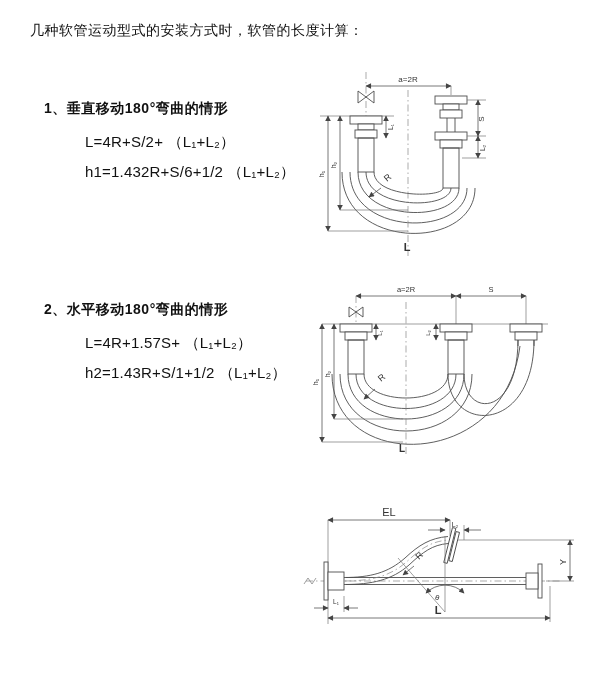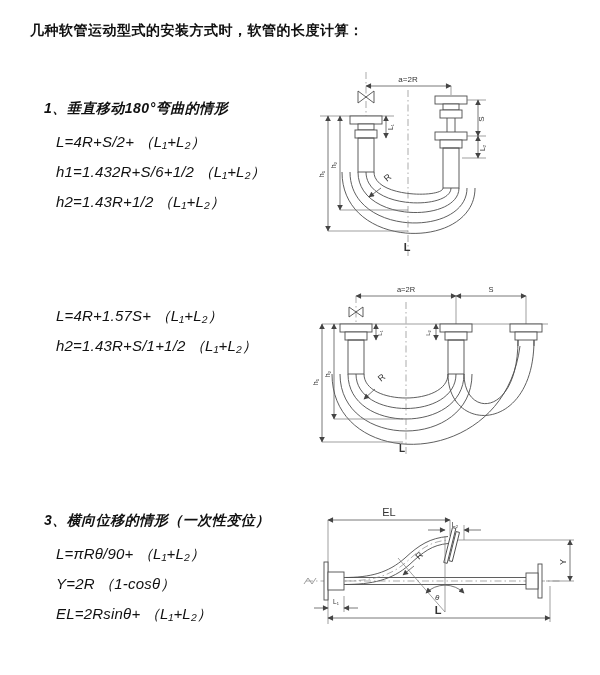--- a/index.html
+++ b/index.html
@@ -4,25 +4,25 @@
 <style>
   * { box-sizing: border-box; }
   html,body { margin:0; padding:0; }
   body {
     width:600px; height:675px; background:#ffffff;
     font-family:"Liberation Sans", sans-serif; color:#1a1a1a;
   }
   .page { position:relative; width:600px; height:675px; background:#fff; overflow:hidden; }
   .title {
     position:absolute; left:30px; top:22px;
-    font-size:14px; font-weight:bold; color:#111; letter-spacing:0.5px;
+    font-size:14px; font-weight:normal; color:#111; letter-spacing:0.5px;
   }
-  .section { position:absolute; left:44px;font-style:italic; }
+  .section { position:absolute; left:44px; }
   .heading { font-size:14px; font-weight:bold; color:#111; letter-spacing:0.5px; margin-bottom:9px; }
-  .formula { font-size:15px; color:#111; margin-left:12px; height:30px; line-height:30px; letter-spacing:0.2px; }
+  .formula { font-size:15px; color:#111; margin-left:41px; height:30px; line-height:30px; letter-spacing:0.2px; }
   svg.diag { position:absolute; }
   svg text { font-family:"Liberation Sans", sans-serif; fill:#333; }
   .ln   { stroke:#4d4d4d; stroke-width:0.9; fill:none; }
   .fil  { stroke:#4d4d4d; stroke-width:0.9; fill:#ffffff; }
   .thin { stroke:#777;    stroke-width:0.7; fill:none; }
   .dim  { stroke:#555;    stroke-width:0.8; fill:none; }
   .cl   { stroke:#888;    stroke-width:0.7; fill:none; stroke-dasharray:7 3 1.5 3; }
 </style>
 </head>
 <body>
@@ -40,34 +40,28 @@
       </pattern>
     </defs>
   </svg>
 
   <div class="title">几种软管运动型式的安装方式时，软管的长度计算：</div>
 
   <div class="section" style="top:100px">
     <div class="heading">1、垂直移动180°弯曲的情形</div>
     <div class="formula">L=4R+S/2+ （L₁+L₂）</div>
     <div class="formula">h1=1.432R+S/6+1/2 （L₁+L₂）</div>
-    <div class="formula">h2=1.43R+1/2 （L₁+L₂）</div>
   </div>
 
   <div class="section" style="top:301px">
+    <div class="heading">2、水平移动180°弯曲的情形</div>
     <div class="formula">L=4R+1.57S+ （L₁+L₂）</div>
     <div class="formula">h2=1.43R+S/1+1/2 （L₁+L₂）</div>
   </div>
 
-  <div class="section" style="top:512px">
-    <div class="heading">3、横向位移的情形（一次性变位）</div>
-    <div class="formula">L=πRθ/90+ （L₁+L₂）</div>
-    <div class="formula">Y=2R （1-cosθ）</div>
-    <div class="formula">EL=2Rsinθ+ （L₁+L₂）</div>
-  </div>
 
   <svg class="diag" style="left:308px; top:70px" width="290" height="195" viewBox="0 0 290 195">
 
     <line class="dim" x1="58" y1="16" x2="143" y2="16" marker-start="url(#ah)" marker-end="url(#ah)"></line>
     <line class="thin" x1="143" y1="16" x2="143" y2="25"></line>
     <text x="100" y="12" font-size="8" text-anchor="middle">a=2R</text>
 
     <line class="cl" x1="58" y1="2" x2="58" y2="46"></line>
     <path class="ln" d="M50,21 L58,27 L50,33 z M66,21 L58,27 L66,33 z"></path>
 

